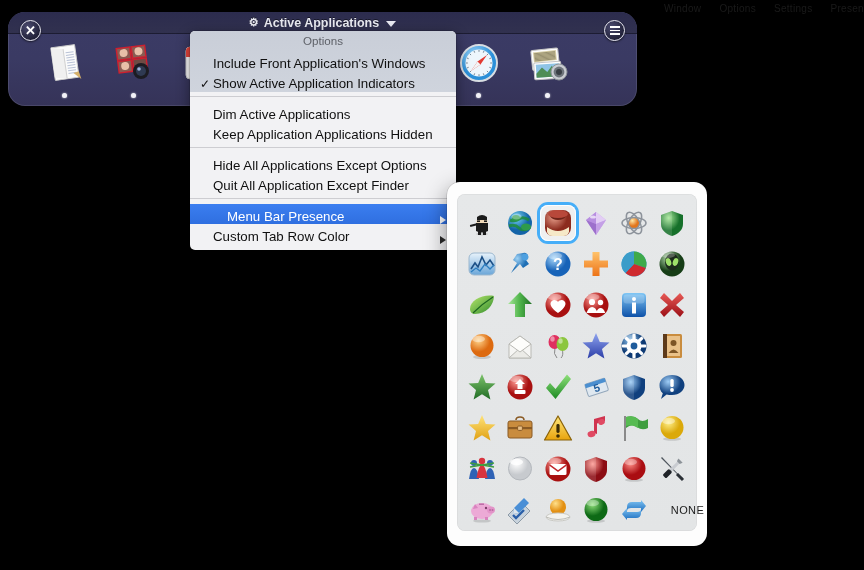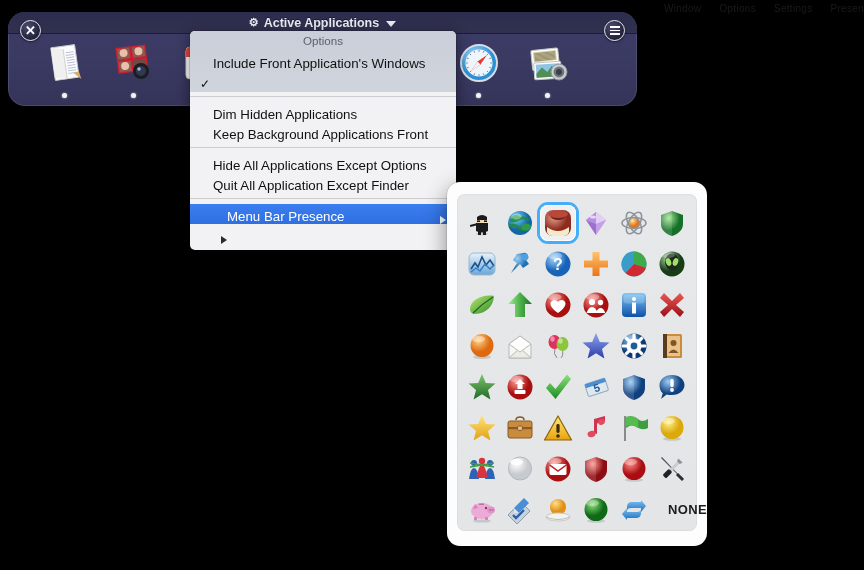--- a/index.html
+++ b/index.html
@@ -126,21 +126,21 @@
   }
   .cell{
     width:36px;height:36px;display:flex;align-items:center;justify-content:center;
     border-radius:8px;position:relative;
   }
   .cell.sel{
     box-shadow:0 0 0 3px #46aef8, inset 0 0 0 1px rgba(255,255,255,.9);
     background:rgba(255,255,255,.35);
   }
   .cell svg{display:block;}
-  .cell .none-lbl{font-size:13px;font-weight:bold;color:#1c1c1c;letter-spacing:.4px;margin-left:31px;}
+  .cell .none-lbl{font-size:11px;font-weight:normal;color:#1c1c1c;letter-spacing:.4px;margin-left:31px;}
 
   .sub-stub{
     position:absolute;left:440px;top:190px;width:18px;height:26px;
     background:#f2f2f4;border-radius:0 3px 3px 0;
     box-shadow:0 2px 6px rgba(0,0,0,.3);
   }
 </style>
 </head>
 <body>
 
@@ -323,31 +323,32 @@
 
   <div class="ctx-menu" id="ctxMenu">
       <div class="ctx-group ctx-sec-tint">
         <div class="ctx-header">Options</div>
         <div class="ctx-item">
           <span class="check"></span>
           <span class="lbl">Include Front Application's Windows</span>
         </div>
         <div class="ctx-item">
           <span class="check">✓</span>
+          <span class="lbl">Show Active Application Indicators</span>
         </div>
       </div>
       <div class="ctx-sep"></div>
       <div class="ctx-group">
         <div class="ctx-item">
           <span class="check"></span>
-          <span class="lbl">Dim Hidden Applications</span>
+          <span class="lbl">Dim Active Applications</span>
         </div>
         <div class="ctx-item">
           <span class="check"></span>
-          <span class="lbl">Keep Background Applications Front</span>
+          <span class="lbl">Keep Application Applications Hidden</span>
         </div>
       </div>
       <div class="ctx-sep"></div>
       <div class="ctx-group">
         <div class="ctx-item">
           <span class="check"></span>
           <span class="lbl">Hide All Applications Except Options</span>
         </div>
         <div class="ctx-item">
           <span class="check"></span>
@@ -356,20 +357,21 @@
       </div>
       <div class="ctx-sep"></div>
       <div class="ctx-group">
         <div class="ctx-item hl">
           <span class="check"></span>
           <span class="lbl">Menu Bar Presence</span>
           <span class="arr"></span>
         </div>
         <div class="ctx-item">
           <span class="check"></span>
+          <span class="lbl">Custom Tab Row Color</span>
           <span class="arr"></span>
         </div>
       </div>
     </div>
 
   <div class="picker">
     <div class="picker-inner" id="iconGrid">
         <div class="cell">
           <svg width="30" height="30" viewBox="0 0 30 30">
             <ellipse cx="15" cy="26" rx="6" ry="1.4" fill="#00000022"></ellipse>

